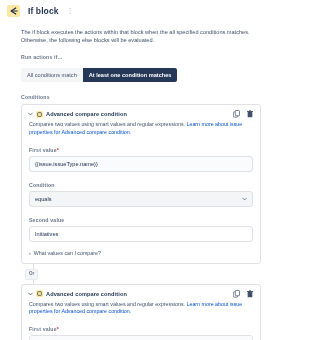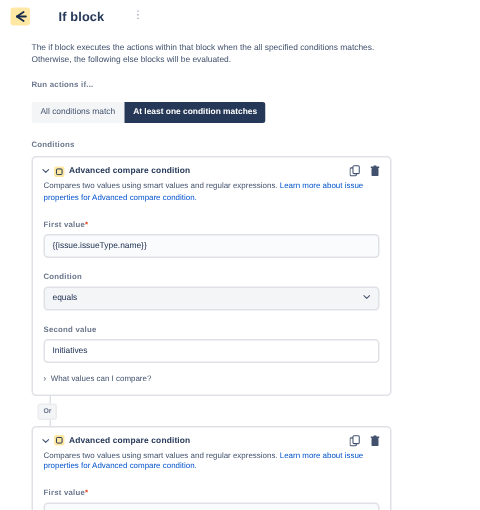--- a/index.html
+++ b/index.html
@@ -7,21 +7,21 @@
     width: 272px; height: 340px;
     background: #ffffff;
     font-family: "Liberation Sans", sans-serif;
     color: #172b4d;
     overflow: hidden;
   }
   .page { width: 272px; height: 340px; position: relative; background:#fff; }
 
   
   .block-header {
-    display: flex; align-items: center; gap: 19px;
+    display: flex; align-items: center; gap: 8px;
     padding: 5px 0 0 7px;
   }
   .block-icon {
     width: 13px; height: 12px;
     background: #ffe8a3;
     border-radius: 2px;
     display: flex; align-items: center; justify-content: center;
     flex: 0 0 auto;
   }
   .block-icon svg { display:block; }

